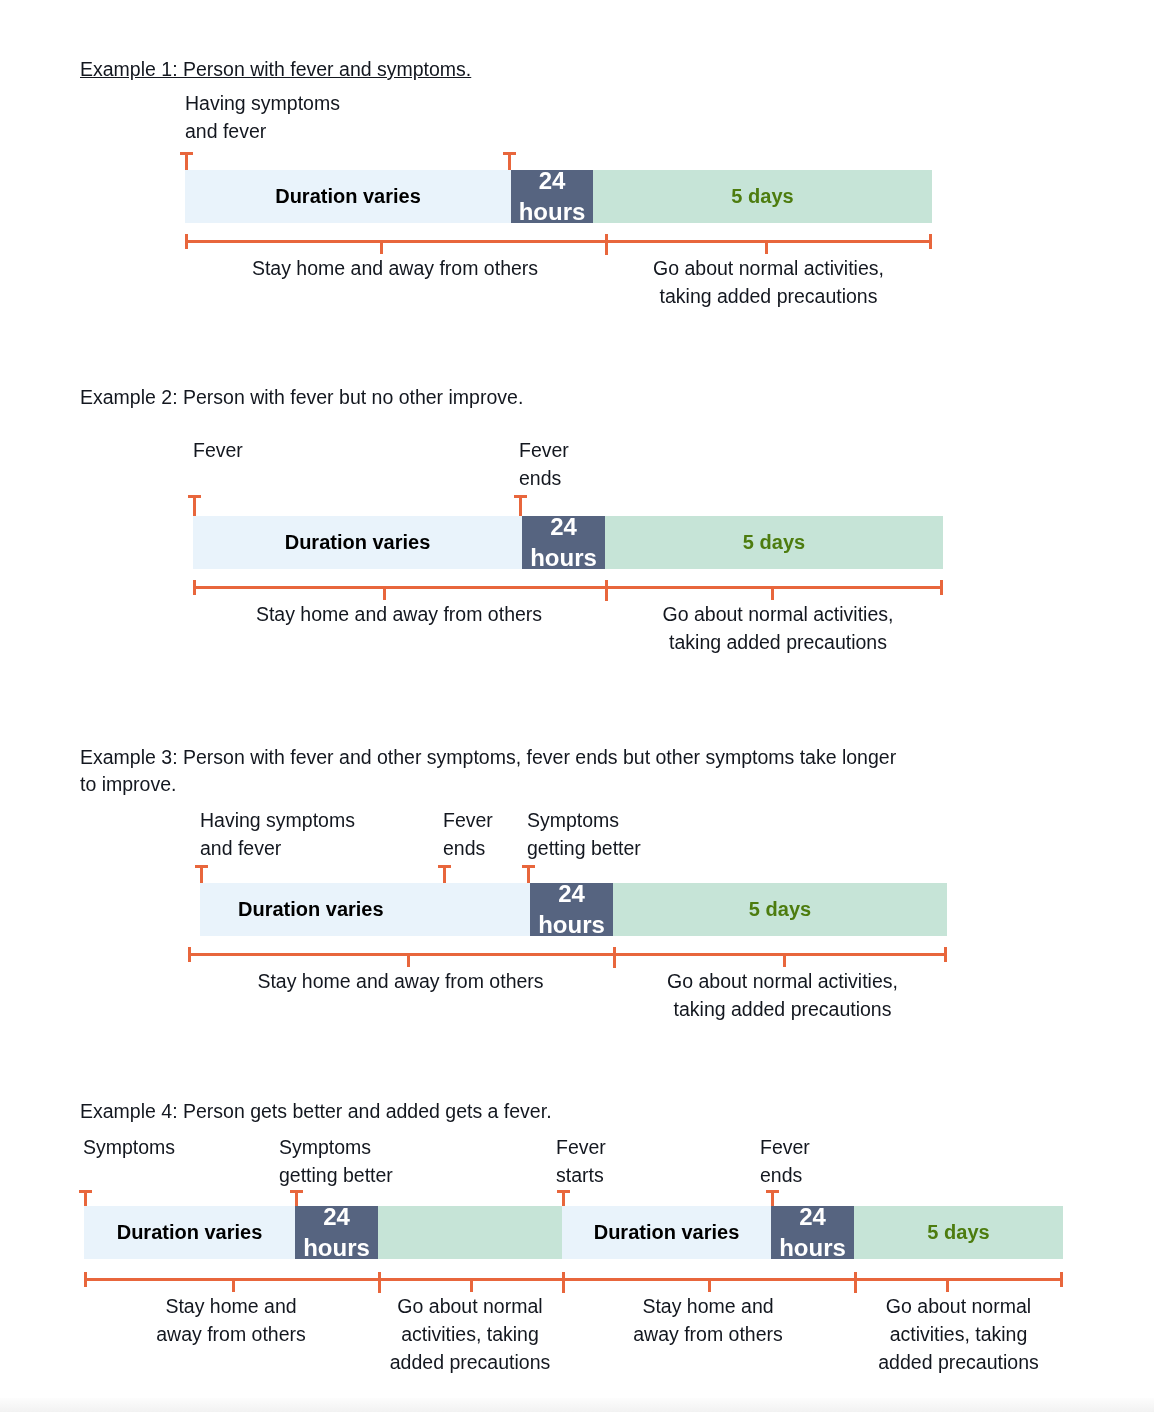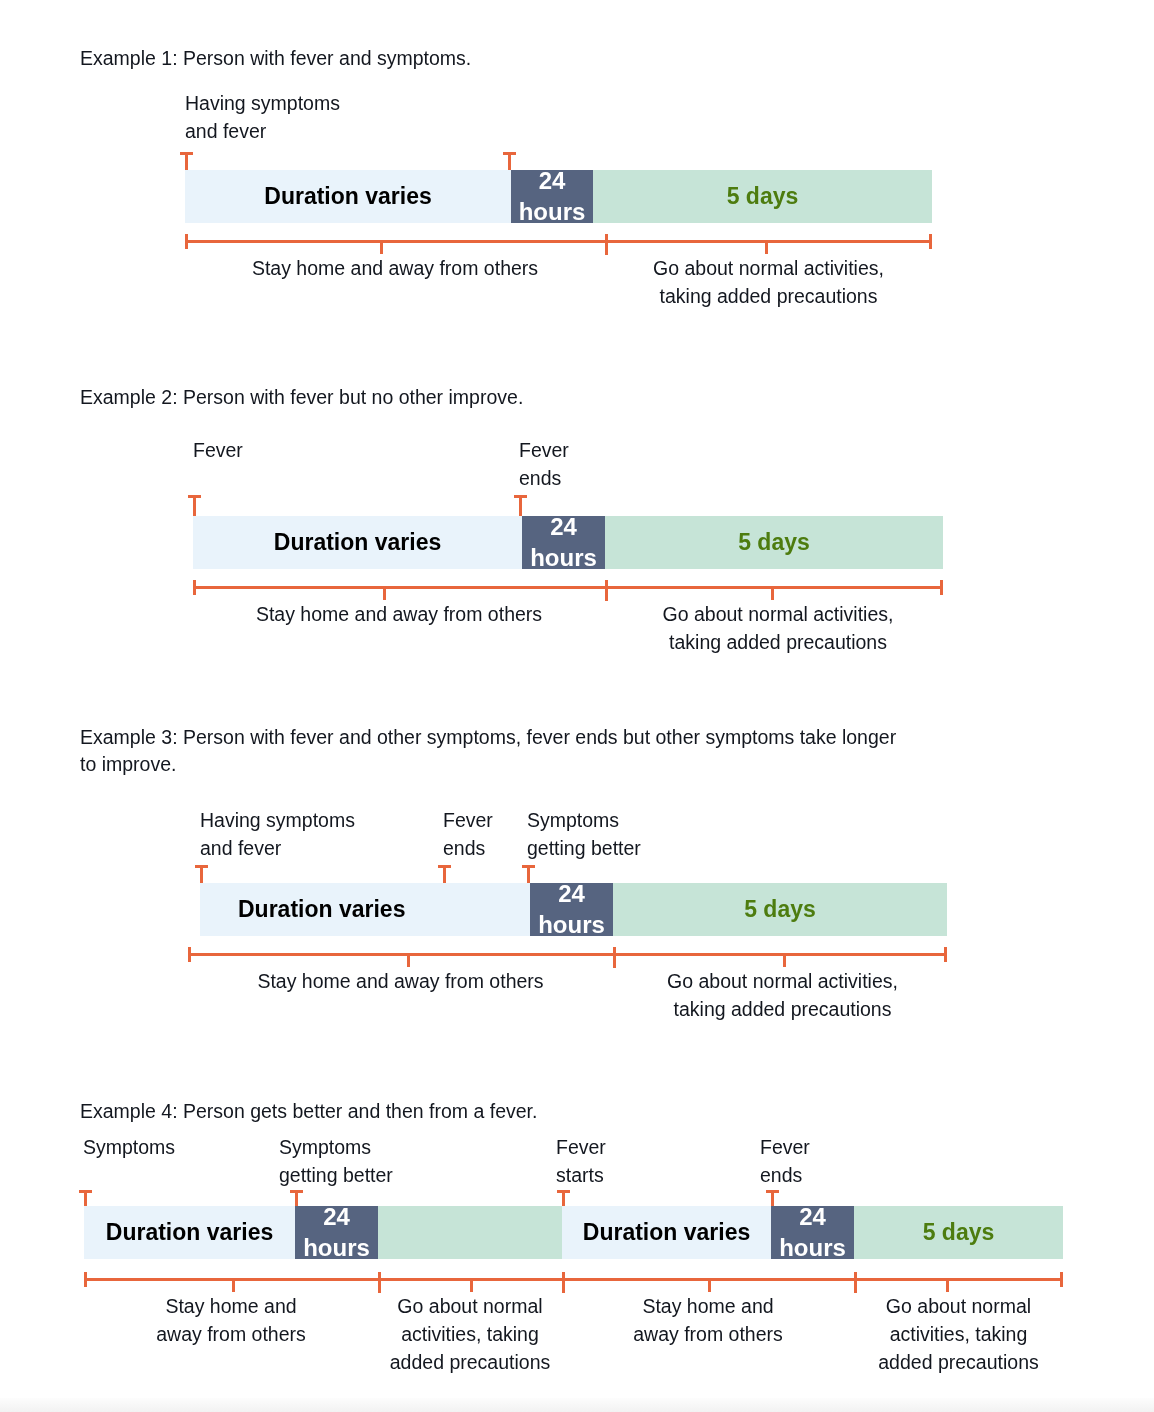--- a/index.html
+++ b/index.html
@@ -41,21 +41,21 @@
   .vtick::before {
     content:""; position:absolute; left:-5px; top:0;
     width:13px; height:3px; background:#e8663c;
   }
   
   .vtick-plain { position:absolute; width:3px; background:#e8663c; }
 
   
   .bar { position:absolute; height:53px; display:flex; }
   .seg { height:100%; display:flex; align-items:center; justify-content:center;
-         font-weight:bold; font-size:23px; line-height:23px; }
+         font-weight:bold; font-size:20px; line-height:23px; }
   .seg.blue  { background:#e9f3fb; color:#000; }
   .seg.green { background:#c6e4d7; color:#4d7c0f; }
   .seg.navy  { background:#566480; color:#fff; font-size:24px; line-height:22px;
                flex-direction:column;justify-content:space-between; }
   .seg.navy span { display:block; }
 
   
   .bracket { position:absolute; height:3px; background:#e8663c; }
   .bracket .cap-l, .bracket .cap-r {
     position:absolute; top:-6px; width:3px; height:15px; background:#e8663c;
@@ -79,21 +79,21 @@
   }
 </style>
 </head>
 <body>
 
 <div class="page">
 
   <div class="topbar"></div>
 
   <div class="example" style="top:0;height:360px;">
-    <div class="ex-title" style="left:80px; top:45px;">Example 1: Person with fever and symptoms.</div>
+    <div class="ex-title" style="left:80px; top:56px;text-decoration:underline;">Example 1: Person with fever and symptoms.</div>
 
     <div class="tlabel" style="left:185px; top:89px;">Having symptoms
 and fever</div>
 
     <div class="vtick" style="left:185px; top:152px; height:18px;"></div>
     <div class="vtick" style="left:508px; top:152px; height:18px;"></div>
     <div class="vtick-plain" style="left:185px; top:170px; height:53px;"></div>
     <div class="vtick-plain" style="left:508px; top:170px; height:53px;"></div>
 
     <div class="bar" style="left:185px; top:170px; width:747px;">
@@ -146,21 +146,21 @@
       <div class="div" style="left:412px;"></div>
       <div class="mid" style="left:578px;"></div>
     </div>
 
     <div class="blabel" style="left:193px; top:252px; width:412px;">Stay home and away from others</div>
     <div class="blabel" style="left:613px; top:252px; width:330px;">Go about normal activities,
 taking added precautions</div>
   </div>
 
   <div class="example" style="top:692px;height:390px;">
-    <div class="ex-title" style="left:80px; top:32px;">Example 3: Person with fever and other symptoms, fever ends but other symptoms take longer
+    <div class="ex-title" style="left:80px; top:52px;">Example 3: Person with fever and other symptoms, fever ends but other symptoms take longer
 to improve.</div>
 
     <div class="tlabel" style="left:200px; top:114px;">Having symptoms
 and fever</div>
     <div class="tlabel" style="left:443px; top:114px;">Fever
 ends</div>
     <div class="tlabel" style="left:527px; top:114px;">Symptoms
 getting better</div>
 
     <div class="vtick" style="left:200px; top:173px; height:18px;"></div>
@@ -186,21 +186,21 @@
       <div class="div" style="left:425px;"></div>
       <div class="mid" style="left:595px;"></div>
     </div>
 
     <div class="blabel" style="left:188px; top:275px; width:425px;">Stay home and away from others</div>
     <div class="blabel" style="left:618px; top:275px; width:329px;">Go about normal activities,
 taking added precautions</div>
   </div>
 
   <div class="example" style="top:1090px;height:322px;">
-    <div class="ex-title" style="left:80px; top:8px;">Example 4: Person gets better and then from a fever.</div>
+    <div class="ex-title" style="left:80px; top:8px;">Example 4: Person gets better and added gets a fever.</div>
 
     <div class="tlabel" style="left:83px; top:43px;">Symptoms</div>
     <div class="tlabel" style="left:279px; top:43px;">Symptoms
 getting better</div>
     <div class="tlabel" style="left:556px; top:43px;">Fever
 starts</div>
     <div class="tlabel" style="left:760px; top:43px;">Fever
 ends</div>
 
     <div class="vtick" style="left:84px; top:100px; height:16px;"></div>

